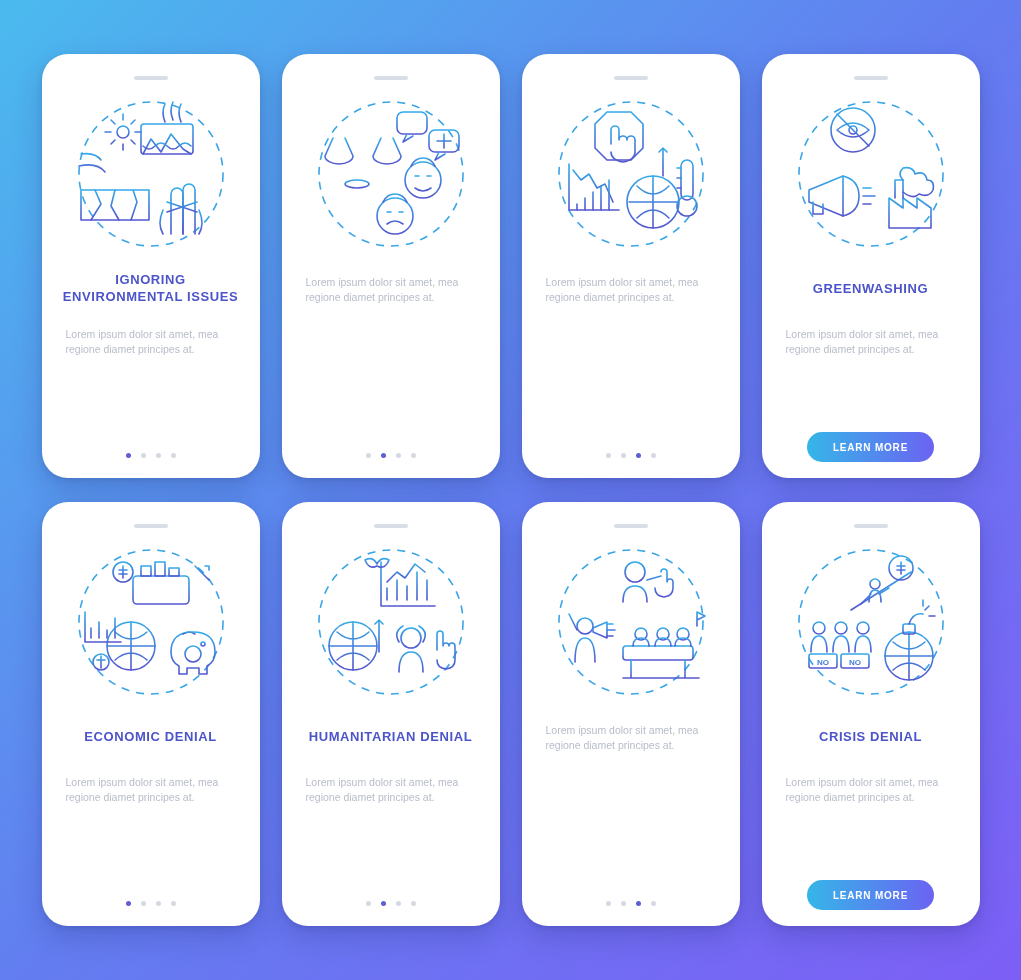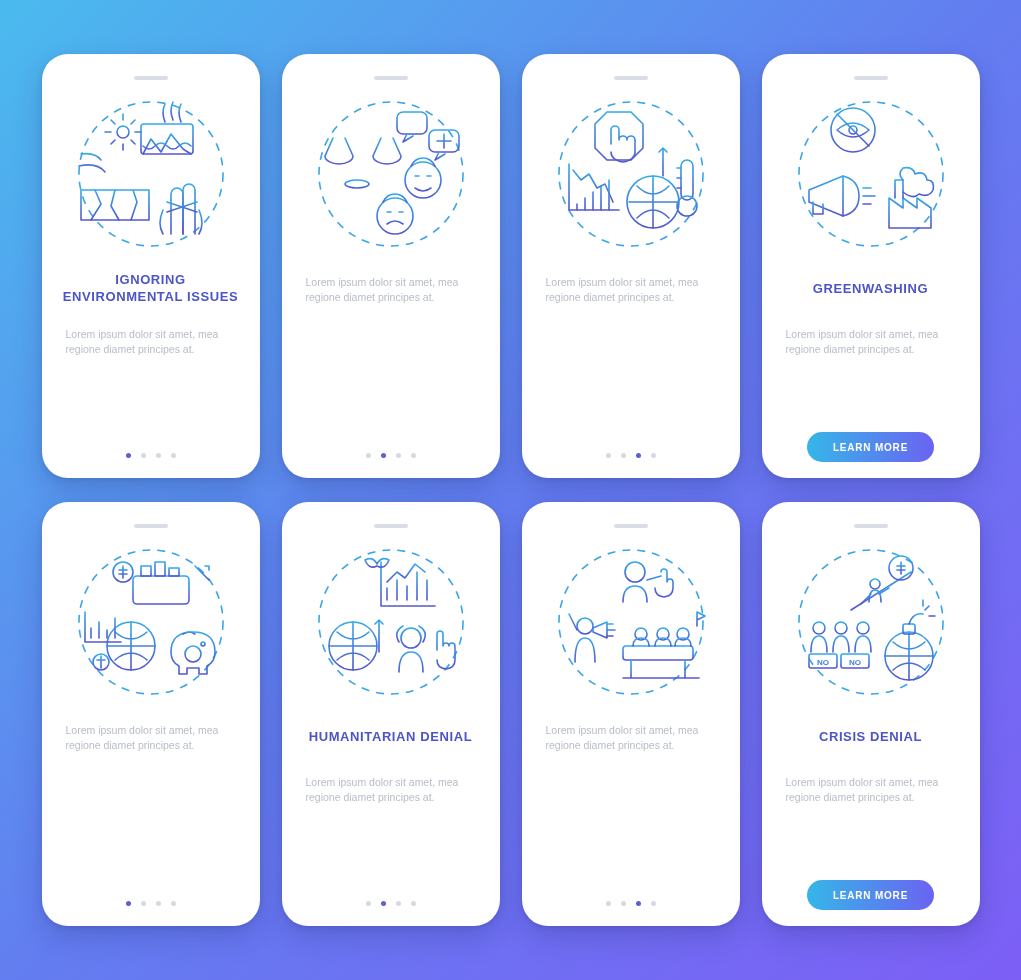--- a/index.html
+++ b/index.html
@@ -308,20 +308,21 @@
 
         <g class="line" stroke="url(#gstroke)">
           <path d="M100 110 q0 -20 22 -20 q22 0 22 20 q0 10 -8 14 v8 h-8 v-6 h-12 v6 h-8 v-8 q-8 -4 -8 -14 z"></path>
           <circle cx="132" cy="102" r="2"></circle>
             <path d="M112 92 q6 -4 12 0"></path>
           <circle cx="122" cy="112" r="8"></circle>
             <path d="M122 108 v5 M122 116 v1"></path>
         </g>
       </svg>
     </div>
+    <div class="card-title">ECONOMIC DENIAL</div>
     <div class="card-desc">Lorem ipsum dolor sit amet, mea regione diamet principes at.</div>
     <div class="dots">
       <span class="dot active"></span>
       <span class="dot"></span>
       <span class="dot"></span>
       <span class="dot"></span>
     </div>
   </div>
 
   <div class="phone">

